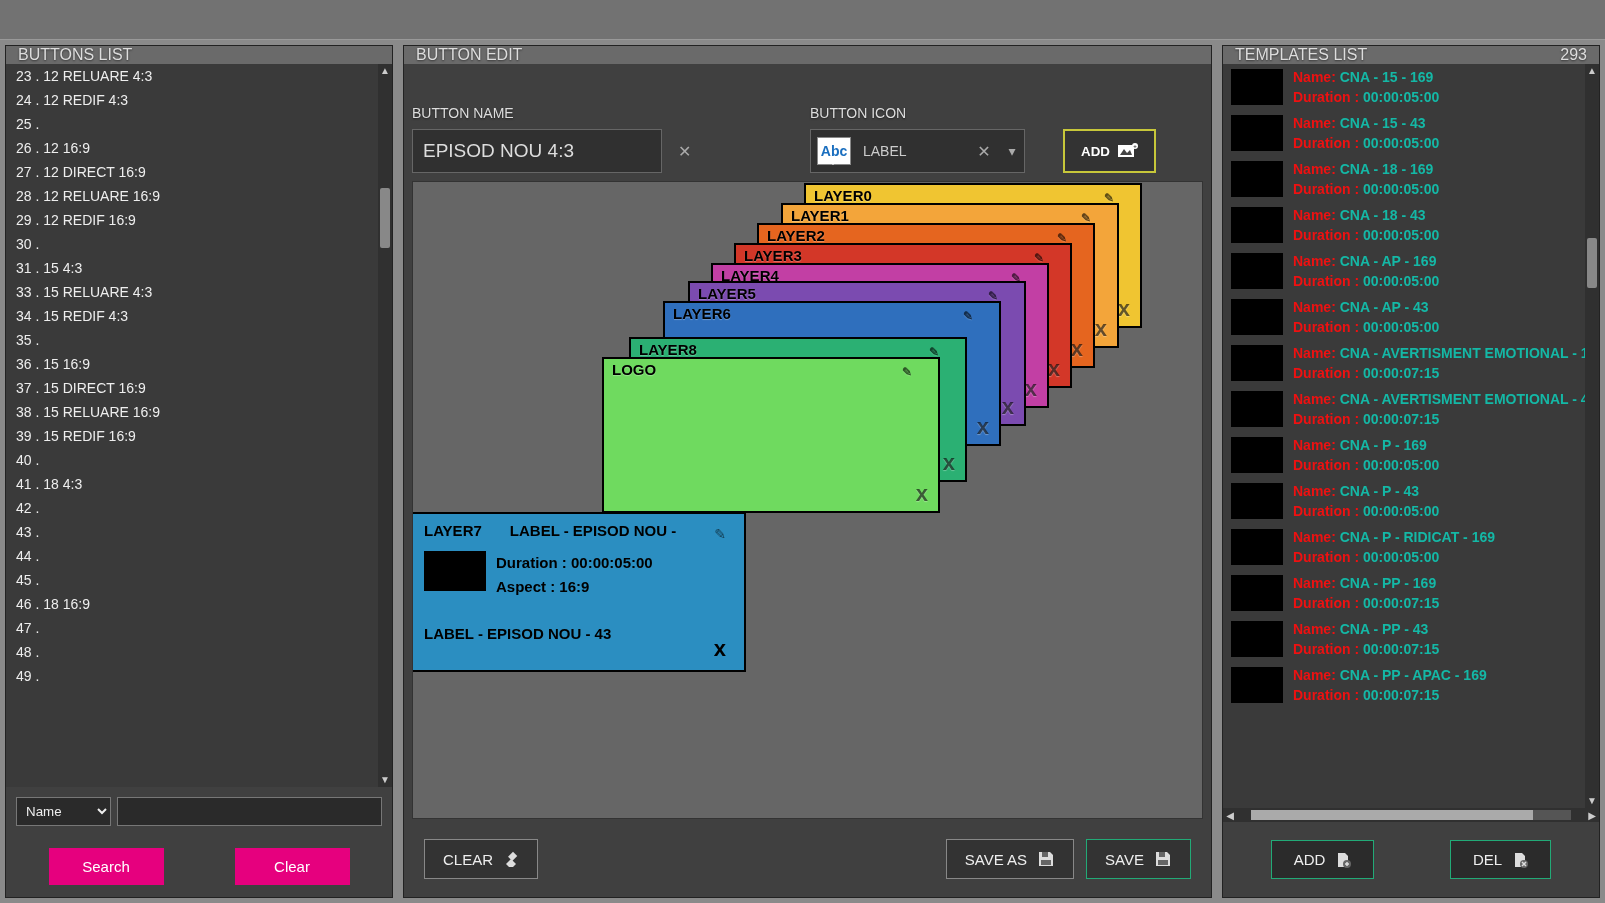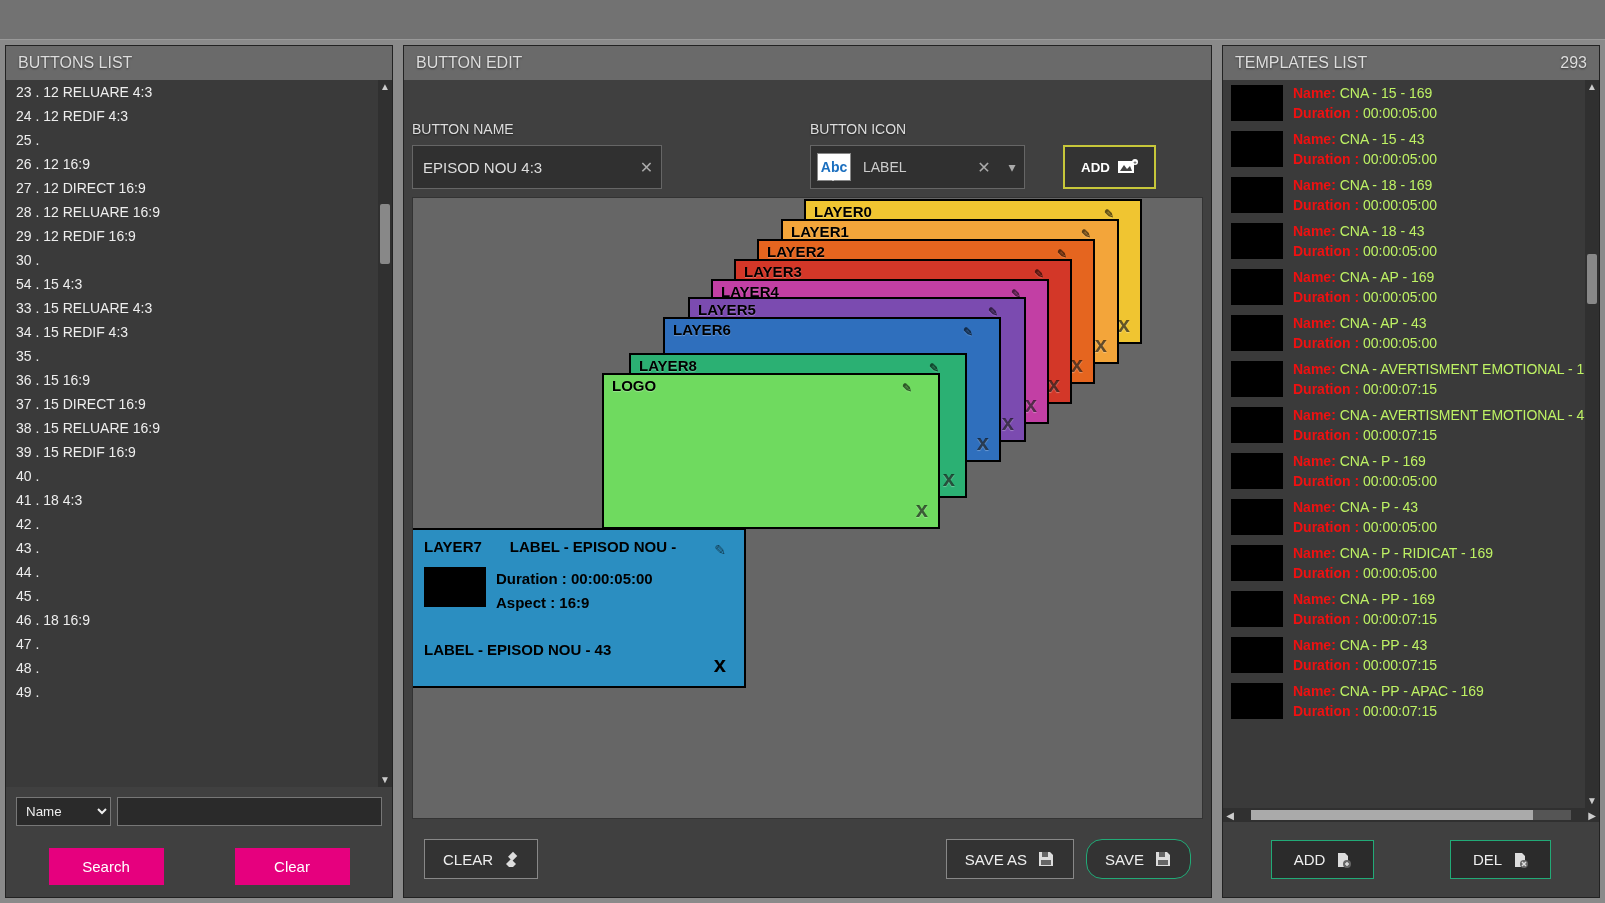--- a/index.html
+++ b/index.html
@@ -1,21 +1,21 @@
 <!DOCTYPE html>
 <html><head>
 <meta charset="utf-8">
 <style>
 * { margin:0; padding:0; box-sizing:border-box; font-family:Arial,Helvetica,sans-serif; }
 html,body { width:1605px; height:903px; background:#8a8a8a; overflow:hidden; color:#eee; font-size:14px; }
 .page { display:flex; flex-direction:column; width:100%; height:100%; }
 .topbar { height:40px; background:#727272; border-bottom:1px solid #999; }
 .main { flex:1; display:flex; gap:10px; padding:5px; }
 .panel { background:#404040; display:flex; flex-direction:column; border:1px solid #222; }
-.panel-h { background:#6a6a6a; padding:8px 12px; font-size:16px; color:#ddd; display:flex; justify-content:space-between; text-shadow:0 1px 2px rgba(0,0,0,.5); }
+.panel-h { background:#6a6a6a; padding:0 12px; font-size:16px; color:#ddd; display:flex; justify-content:space-between; text-shadow:0 1px 2px rgba(0,0,0,.5); }
 .left { width:388px; }
 .mid { flex:1;gap:35px; }
 .right { width:378px; }
 
 
 .btnlist { flex:1; overflow-y:auto; background:#3a3a3a; position:relative; }
 .btnlist .row { padding:4px 10px; font-size:14px; color:#eee; cursor:default; }
 .left-scroll { position:absolute; right:0; top:0; width:14px; height:100%; background:#303030; display:flex; flex-direction:column; align-items:center; }
 .left-scroll .arrow { width:14px; height:14px; font-size:10px; color:#ccc; text-align:center; line-height:14px; }
 .left-scroll .track { flex:1; width:14px; position:relative; }
@@ -25,21 +25,21 @@
 .left-filter input { flex:1; background:#2a2a2a; color:#eee; border:1px solid #777; padding:5px; }
 .left-actions { display:flex; gap:10px; padding:12px; justify-content:space-around; }
 .btn-pink { background:#e6007e; color:#fff; border:none; padding:10px 0; width:115px; font-size:15px; cursor:pointer; }
 
 
 .mid-inner { flex:1; display:flex; flex-direction:column; padding:6px 8px; gap:8px; }
 .form-row { display:flex; gap:18px; align-items:flex-start; }
 .form-col { display:flex; flex-direction:column; gap:8px; }
 .lbl { font-size:14px; color:#ddd; text-shadow:0 1px 2px rgba(0,0,0,.5); }
 .inputwrap { display:flex; align-items:center; background:#303030; border:1px solid #666; height:44px; }
-.inputwrap input { background:transparent; border:none; color:#ddd; font-size:15px; padding:0 10px; flex:1; outline:none; }
+.inputwrap input { background:transparent; border:none; color:#ddd; font-size:19px; padding:0 10px; flex:1; outline:none; }
 .inputwrap .x { width:32px; text-align:center; color:#aaa; cursor:pointer; font-size:16px; }
 .icon-abc { width:34px; height:28px; background:#fff; color:#1b6fbf; font-weight:bold; font-size:14px; display:flex; align-items:center; justify-content:center; margin:0 6px; border:1px solid #888; position:relative;text-align:center; }
 .icon-abc:after{content:"";position:absolute;bottom:-6px;left:10px;border:5px solid transparent;border-top-color:#fff;}
 .caret { width:24px; text-align:center; color:#aaa; cursor:pointer; }
 .btn-add-icon { background:#333; border:2px solid #c7c73a; color:#fff; height:44px; padding:0 16px; display:flex; align-items:center; gap:8px; cursor:pointer; font-weight:bold; }
 .canvas { flex:1; background:#666; border:1px solid #333; position:relative; overflow:hidden; }
 
 
 .layer { position:absolute; border:2px solid #000; padding:2px 8px 6px 8px; font-weight:bold; color:#000; text-shadow:0 1px 1px rgba(255,255,255,.3); }
 .layer .edit-ic { position:absolute; top:6px; right:26px; font-size:12px; color:#000; opacity:.6; cursor:pointer; }
@@ -50,29 +50,29 @@
 .card7 .hdr { display:flex; gap:28px; font-weight:bold; font-size:15px; color:#000; }
 .card7 .edit-ic { position:absolute; top:12px; right:18px; font-size:14px; color:#000; opacity:.6; cursor:pointer; }
 .card7 .body { display:flex; gap:10px; margin-top:12px; }
 .card7 .thumb { width:62px; height:40px; background:#000; }
 .card7 .meta { font-weight:bold; font-size:15px; line-height:1.6; }
 .card7 .foot { margin-top:26px; font-weight:bold; font-size:15px; }
 .card7 .close-ic { position:absolute; bottom:8px; right:18px; font-size:22px; font-weight:bold; color:#000; cursor:pointer; }
 
 .mid-actions { display:flex; padding:12px; gap:12px; }
 .btn-outline { background:#333; border:1px solid #888; color:#eee; padding:10px 18px; display:flex; gap:10px; align-items:center; cursor:pointer; font-size:15px; }
-.btn-save { border-color:#2a7;border-radius:16px; }
+.btn-save { border-color:#2a7; }
 
 
 .tmpl-list { flex:1; overflow:hidden; position:relative; background:#3a3a3a; }
 .tmpl-row { display:flex; gap:10px; padding:5px 8px; align-items:center; }
 .tmpl-row .thumb { width:52px; height:36px; background:#000; flex-shrink:0; }
 .tmpl-row .txt { flex:1; display:flex; flex-direction:column; gap:4px; font-size:14px; overflow:hidden; white-space:nowrap; }
 .red { color:#e11; font-weight:bold; }
-.wht { color:#bef264; font-weight:normal; }
+.wht { color:#14b8a6; font-weight:bold; }
 .r-scroll { position:absolute; right:0; top:0; width:14px; height:100%; background:#303030; display:flex; flex-direction:column; align-items:center; }
 .r-scroll .arrow{ width:14px; height:14px; font-size:10px; color:#ccc; text-align:center; line-height:14px;}
 .r-scroll .track{flex:1;position:relative;width:14px;}
 .r-scroll .thumb{position:absolute;top:160px;left:2px;width:10px;height:50px;background:#888;border-radius:2px;}
 .hscroll{height:14px;background:#303030;display:flex;align-items:center;}
 .hscroll .track{flex:1;height:10px;margin:0 14px;background:#555;position:relative;}
 .hscroll .thumb{position:absolute;left:0;top:0;height:10px;width:88%;background:#aaa;}
 .right-actions { display:flex; justify-content:space-around; padding:18px 10px; }
 .btn-thin { background:#2b2b2b; border:1px solid #2a7; color:#eee; padding:10px 22px; display:flex; gap:10px; align-items:center; cursor:pointer; font-size:15px; }
 
@@ -91,21 +91,21 @@
       </div>
       <div class="btnlist" id="btnlist">
         <div class="row">23 .  12 RELUARE 4:3</div>
           <div class="row">24 .  12 REDIF 4:3</div>
           <div class="row">25 .  </div>
           <div class="row">26 .  12 16:9</div>
           <div class="row">27 .  12 DIRECT 16:9</div>
           <div class="row">28 .  12 RELUARE 16:9</div>
           <div class="row">29 .  12 REDIF 16:9</div>
           <div class="row">30 .  </div>
-          <div class="row">54 .  15 4:3</div>
+          <div class="row">31 .  15 4:3</div>
           <div class="row">33 .  15 RELUARE 4:3</div>
           <div class="row">34 .  15 REDIF 4:3</div>
           <div class="row">35 .  </div>
           <div class="row">36 .  15 16:9</div>
           <div class="row">37 .  15 DIRECT 16:9</div>
           <div class="row">38 .  15 RELUARE 16:9</div>
           <div class="row">39 .  15 REDIF 16:9</div>
           <div class="row">40 .  </div>
           <div class="row">41 .  18 4:3</div>
           <div class="row">42 .  </div>

